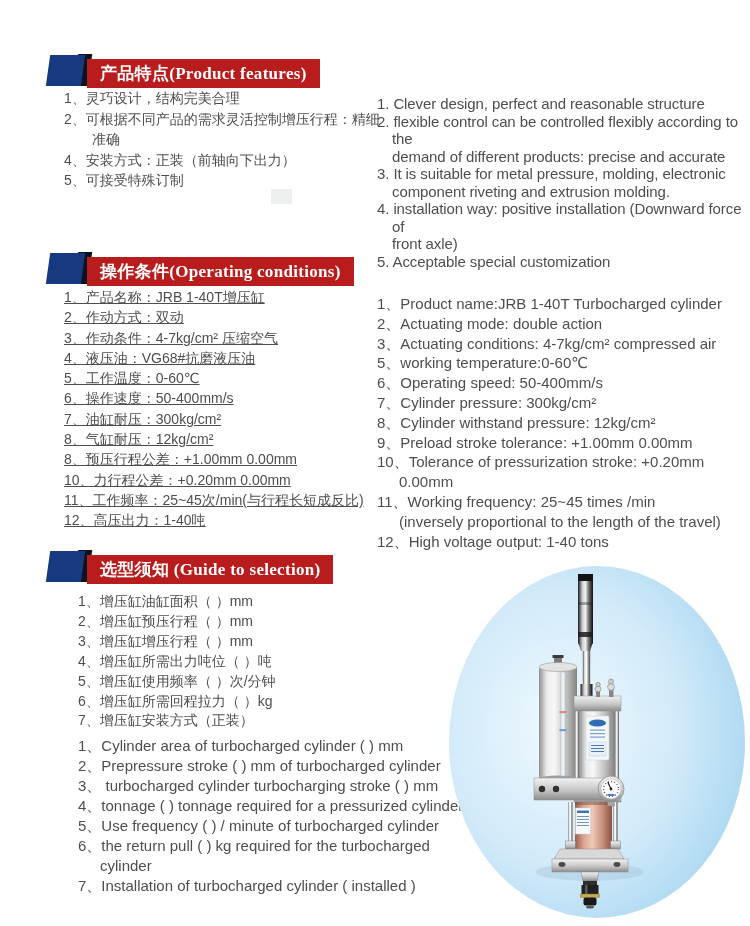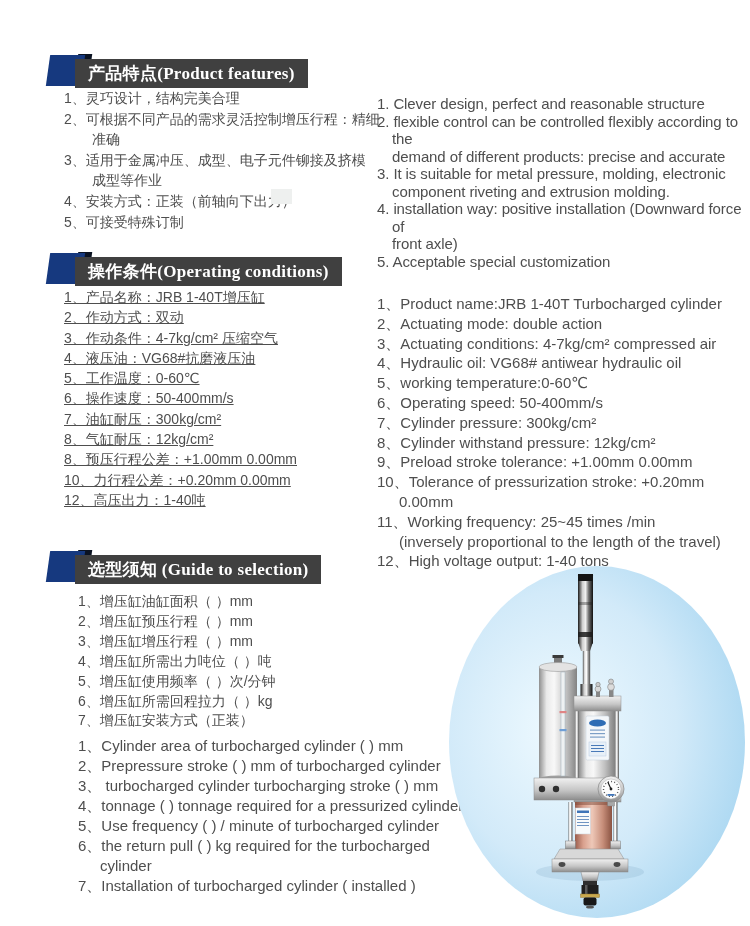--- a/index.html
+++ b/index.html
@@ -9,22 +9,22 @@
     font-family:"Liberation Sans","DejaVu Sans",sans-serif;
   }
   .page{position:absolute;inset:0;}
 
   
   .header{position:absolute;left:48px;height:30px;}
   .header .sq-sh{position:absolute;left:28px;top:-5px;width:14px;height:32px;
     background:#0b1322;transform:skewX(-8deg);z-index:0;}
   .header .sq{position:absolute;left:0;top:-4px;width:35px;height:31px;
     background:#16397f;transform:skewX(-8deg);z-index:1;}
-  .header .bar{position:relative;z-index:2;margin-left:27px;display:inline-block;
-    background:#404040;color:#ffffff;white-space:nowrap;
+  .header .bar{position:relative;z-index:2;margin-left:39px;display:inline-block;
+    background:#b91c1c;color:#ffffff;white-space:nowrap;
     font-family:"Liberation Serif","DejaVu Serif",serif;font-weight:700;
     font-size:17px;line-height:29px;padding:0 13px;letter-spacing:.3px;}
 
   
   .list{position:absolute;color:#4e4e4e;}
   .list .li{white-space:pre-line;}
   .cn{font-size:14px;}
   .en{font-size:15px;}
   #sec1-cn{left:64px;top:88px;width:334px;line-height:20.6px;}
   #sec1-cn .li{padding-left:28px;text-indent:-28px;}
@@ -52,22 +52,20 @@
 
   <div class="header" style="top:59px">
     <div class="sq-sh"></div>
     <div class="sq"></div>
     <div class="bar">产品特点(Product features)</div>
   </div>
   <div class="list cn" id="sec1-cn">
       <div class="li">1、灵巧设计，结构完美合理</div>
       <div class="li">2、可根据不同产品的需求灵活控制增压行程：精细
 准确</div>
-      <div class="li">3、适用于金属冲压、成型、电子元件铆接及挤模
-成型等作业</div>
       <div class="li">4、安装方式：正装（前轴向下出力）</div>
       <div class="li">5、可接受特殊订制</div>
     </div>
   <div class="list en" id="sec1-en">
       <div class="li">1. Clever design, perfect and reasonable structure</div>
       <div class="li">2. flexible control can be controlled flexibly according to the
 demand of different products: precise and accurate</div>
       <div class="li">3. It is suitable for metal pressure, molding, electronic
 component riveting and extrusion molding.</div>
       <div class="li">4. installation way: positive installation (Downward force of
@@ -85,27 +83,27 @@
       <div class="li">1、产品名称：JRB 1-40T增压缸</div>
       <div class="li">2、作动方式：双动</div>
       <div class="li">3、作动条件：4-7kg/cm² 压缩空气</div>
       <div class="li">4、液压油：VG68#抗磨液压油</div>
       <div class="li">5、工作温度：0-60℃</div>
       <div class="li">6、操作速度：50-400mm/s</div>
       <div class="li">7、油缸耐压：300kg/cm²</div>
       <div class="li">8、气缸耐压：12kg/cm²</div>
       <div class="li">8、预压行程公差：+1.00mm 0.00mm</div>
       <div class="li">10、力行程公差：+0.20mm 0.00mm</div>
+      <div class="li">11、工作频率：25~45次/min(与行程长短成反比)</div>
       <div class="li">12、高压出力：1-40吨</div>
     </div>
   <div class="list en" id="sec2-en">
       <div class="li">1、Product name:JRB 1-40T  Turbocharged cylinder</div>
       <div class="li">2、Actuating mode: double action</div>
       <div class="li">3、Actuating conditions: 4-7kg/cm² compressed air</div>
-      <div class="li">4、Hydraulic oil: VG68# antiwear hydraulic oil</div>
       <div class="li">5、working temperature:0-60℃</div>
       <div class="li">6、Operating speed: 50-400mm/s</div>
       <div class="li">7、Cylinder pressure: 300kg/cm²</div>
       <div class="li">8、Cylinder withstand pressure: 12kg/cm²</div>
       <div class="li">9、Preload stroke tolerance: +1.00mm 0.00mm</div>
       <div class="li">10、Tolerance of pressurization stroke: +0.20mm 0.00mm</div>
       <div class="li">11、Working frequency: 25~45 times /min
 (inversely proportional to the length of the travel)</div>
       <div class="li">12、High voltage output: 1-40 tons</div>
     </div>

